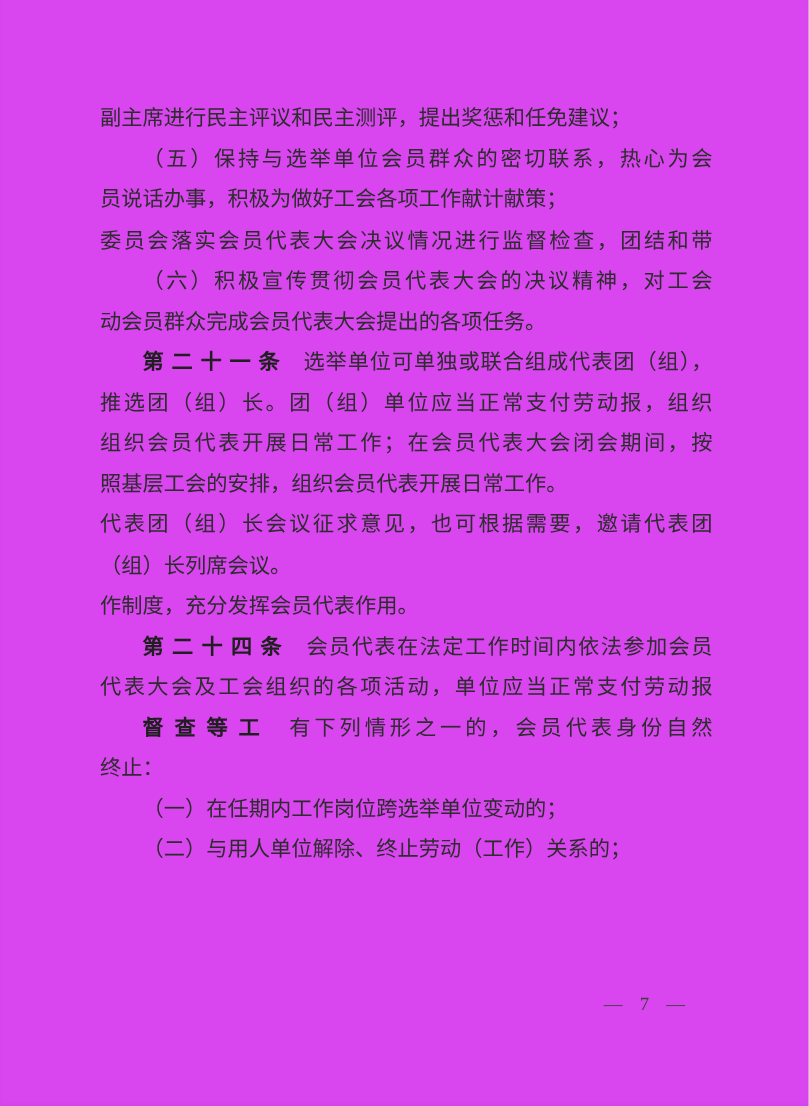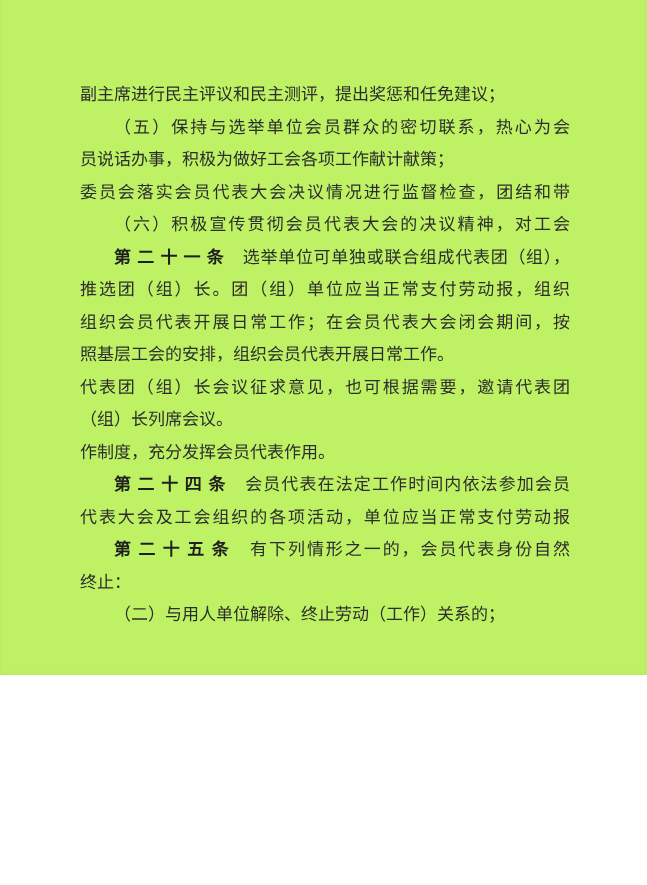--- a/index.html
+++ b/index.html
@@ -3,22 +3,22 @@
 <meta charset="utf-8">
 <style>
   html, body {
     margin: 0;
     padding: 0;
     background: #ffffff;
   }
   .page {
     position: relative;
     width: 647px;
-    height: 675px;
-    background: #bef264;
+    height: 885px;
+    background: #d946ef;
     overflow: hidden;
     font-family: "Liberation Serif", "DejaVu Serif", serif;
   }
   
   .page::after {
     content: "";
     position: absolute;
     inset: 0;
     pointer-events: none;
     box-shadow: inset 0 -2px 4px rgba(0,0,0,0.03);
@@ -70,27 +70,29 @@
 </head>
 <body>
 
 <div class="page">
   <div class="body-text">
       <div class="line"><span>副主席进行民主评议和民主测评，提出奖惩和任免建议；</span></div>
       <div class="line justify indent"><span>（五）保持与选举单位会员群众的密切联系，热心为会</span></div>
       <div class="line"><span>员说话办事，积极为做好工会各项工作献计献策；</span></div>
       <div class="line justify"><span>委员会落实会员代表大会决议情况进行监督检查，团结和带</span></div>
       <div class="line justify indent"><span>（六）积极宣传贯彻会员代表大会的决议精神，对工会</span></div>
+      <div class="line"><span>动会员群众完成会员代表大会提出的各项任务。</span></div>
       <div class="line justify indent"><b class="article-head">第二十一条</b><span class="head-gap"></span><span>选举单位可单独或联合组成代表团（组），</span></div>
       <div class="line justify"><span>推选团（组）长。团（组）单位应当正常支付劳动报，组织</span></div>
       <div class="line justify"><span>组织会员代表开展日常工作；在会员代表大会闭会期间，按</span></div>
       <div class="line"><span>照基层工会的安排，组织会员代表开展日常工作。</span></div>
       <div class="line justify"><span>代表团（组）长会议征求意见，也可根据需要，邀请代表团</span></div>
       <div class="line"><span>（组）长列席会议。</span></div>
       <div class="line"><span>作制度，充分发挥会员代表作用。</span></div>
       <div class="line justify indent"><b class="article-head">第二十四条</b><span class="head-gap"></span><span>会员代表在法定工作时间内依法参加会员</span></div>
       <div class="line justify"><span>代表大会及工会组织的各项活动，单位应当正常支付劳动报</span></div>
-      <div class="line justify indent"><b class="article-head">第二十五条</b><span class="head-gap"></span><span>有下列情形之一的，会员代表身份自然</span></div>
+      <div class="line justify indent"><b class="article-head">督查等工</b><span class="head-gap"></span><span>有下列情形之一的，会员代表身份自然</span></div>
       <div class="line"><span>终止：</span></div>
+      <div class="line indent"><span>（一）在任期内工作岗位跨选举单位变动的；</span></div>
       <div class="line indent"><span>（二）与用人单位解除、终止劳动（工作）关系的；</span></div>
     </div>
   <div class="page-number">— 7 —</div>
 </div>
 
 </body></html>

